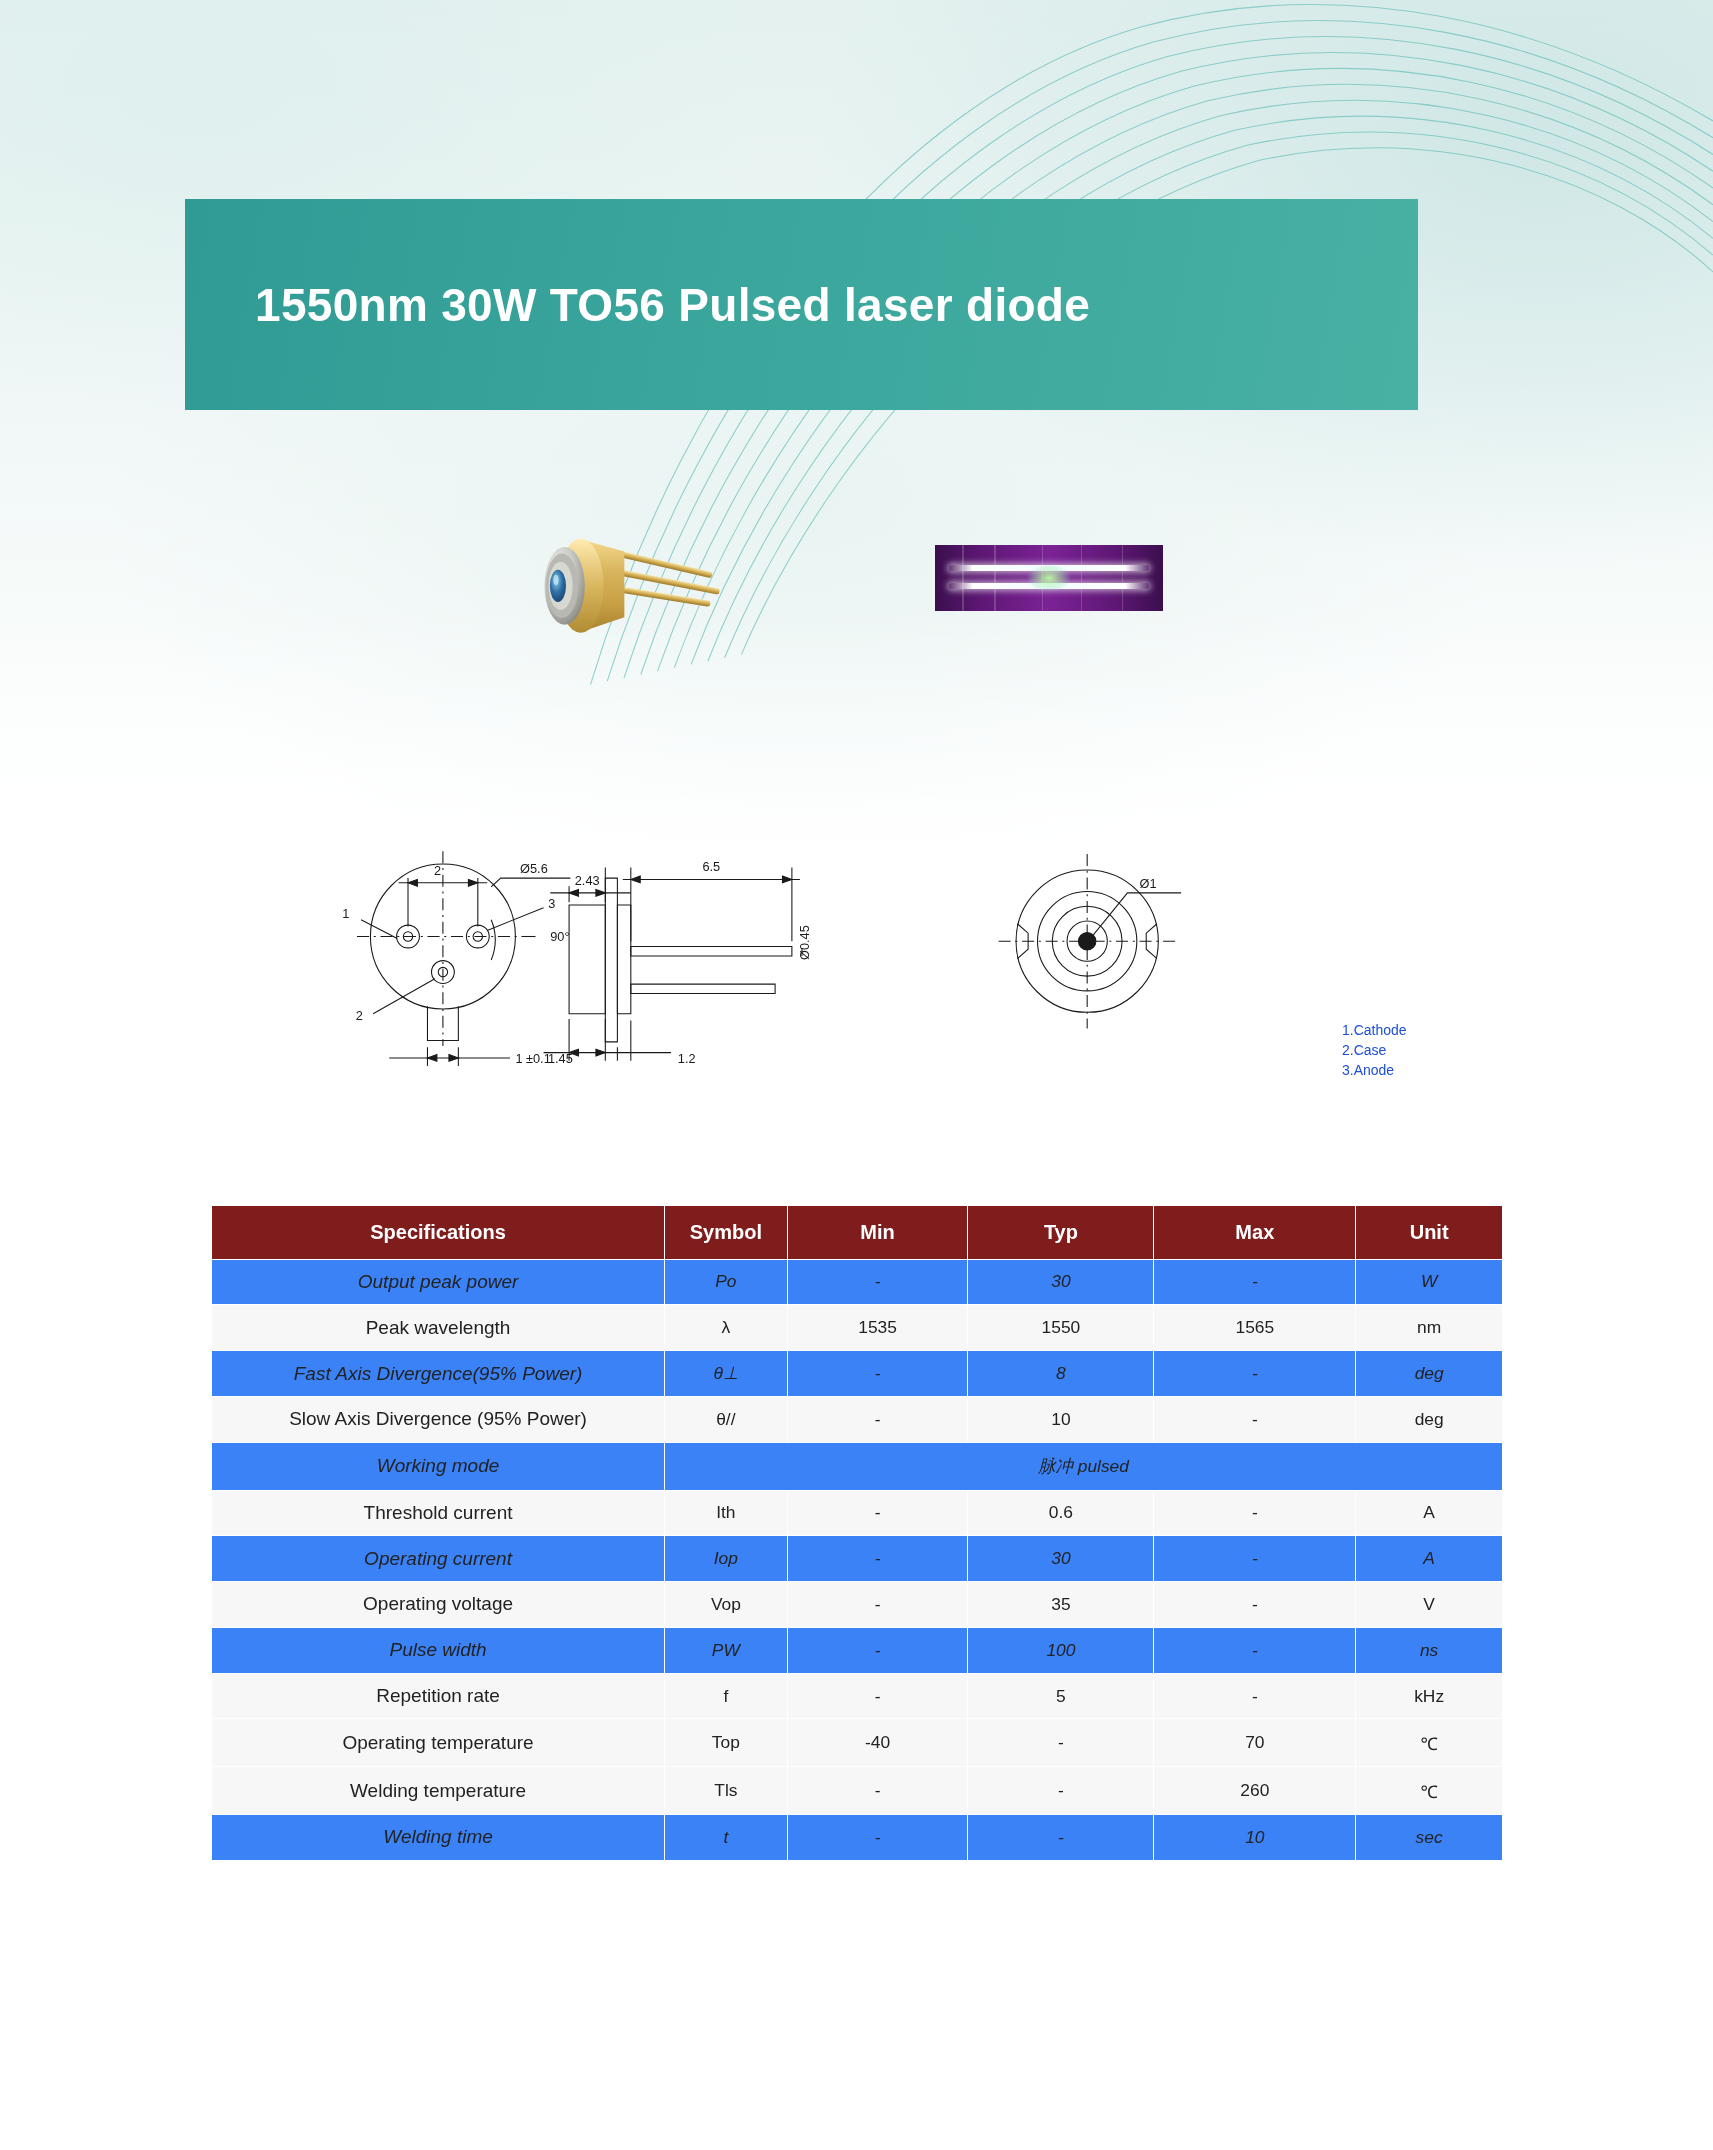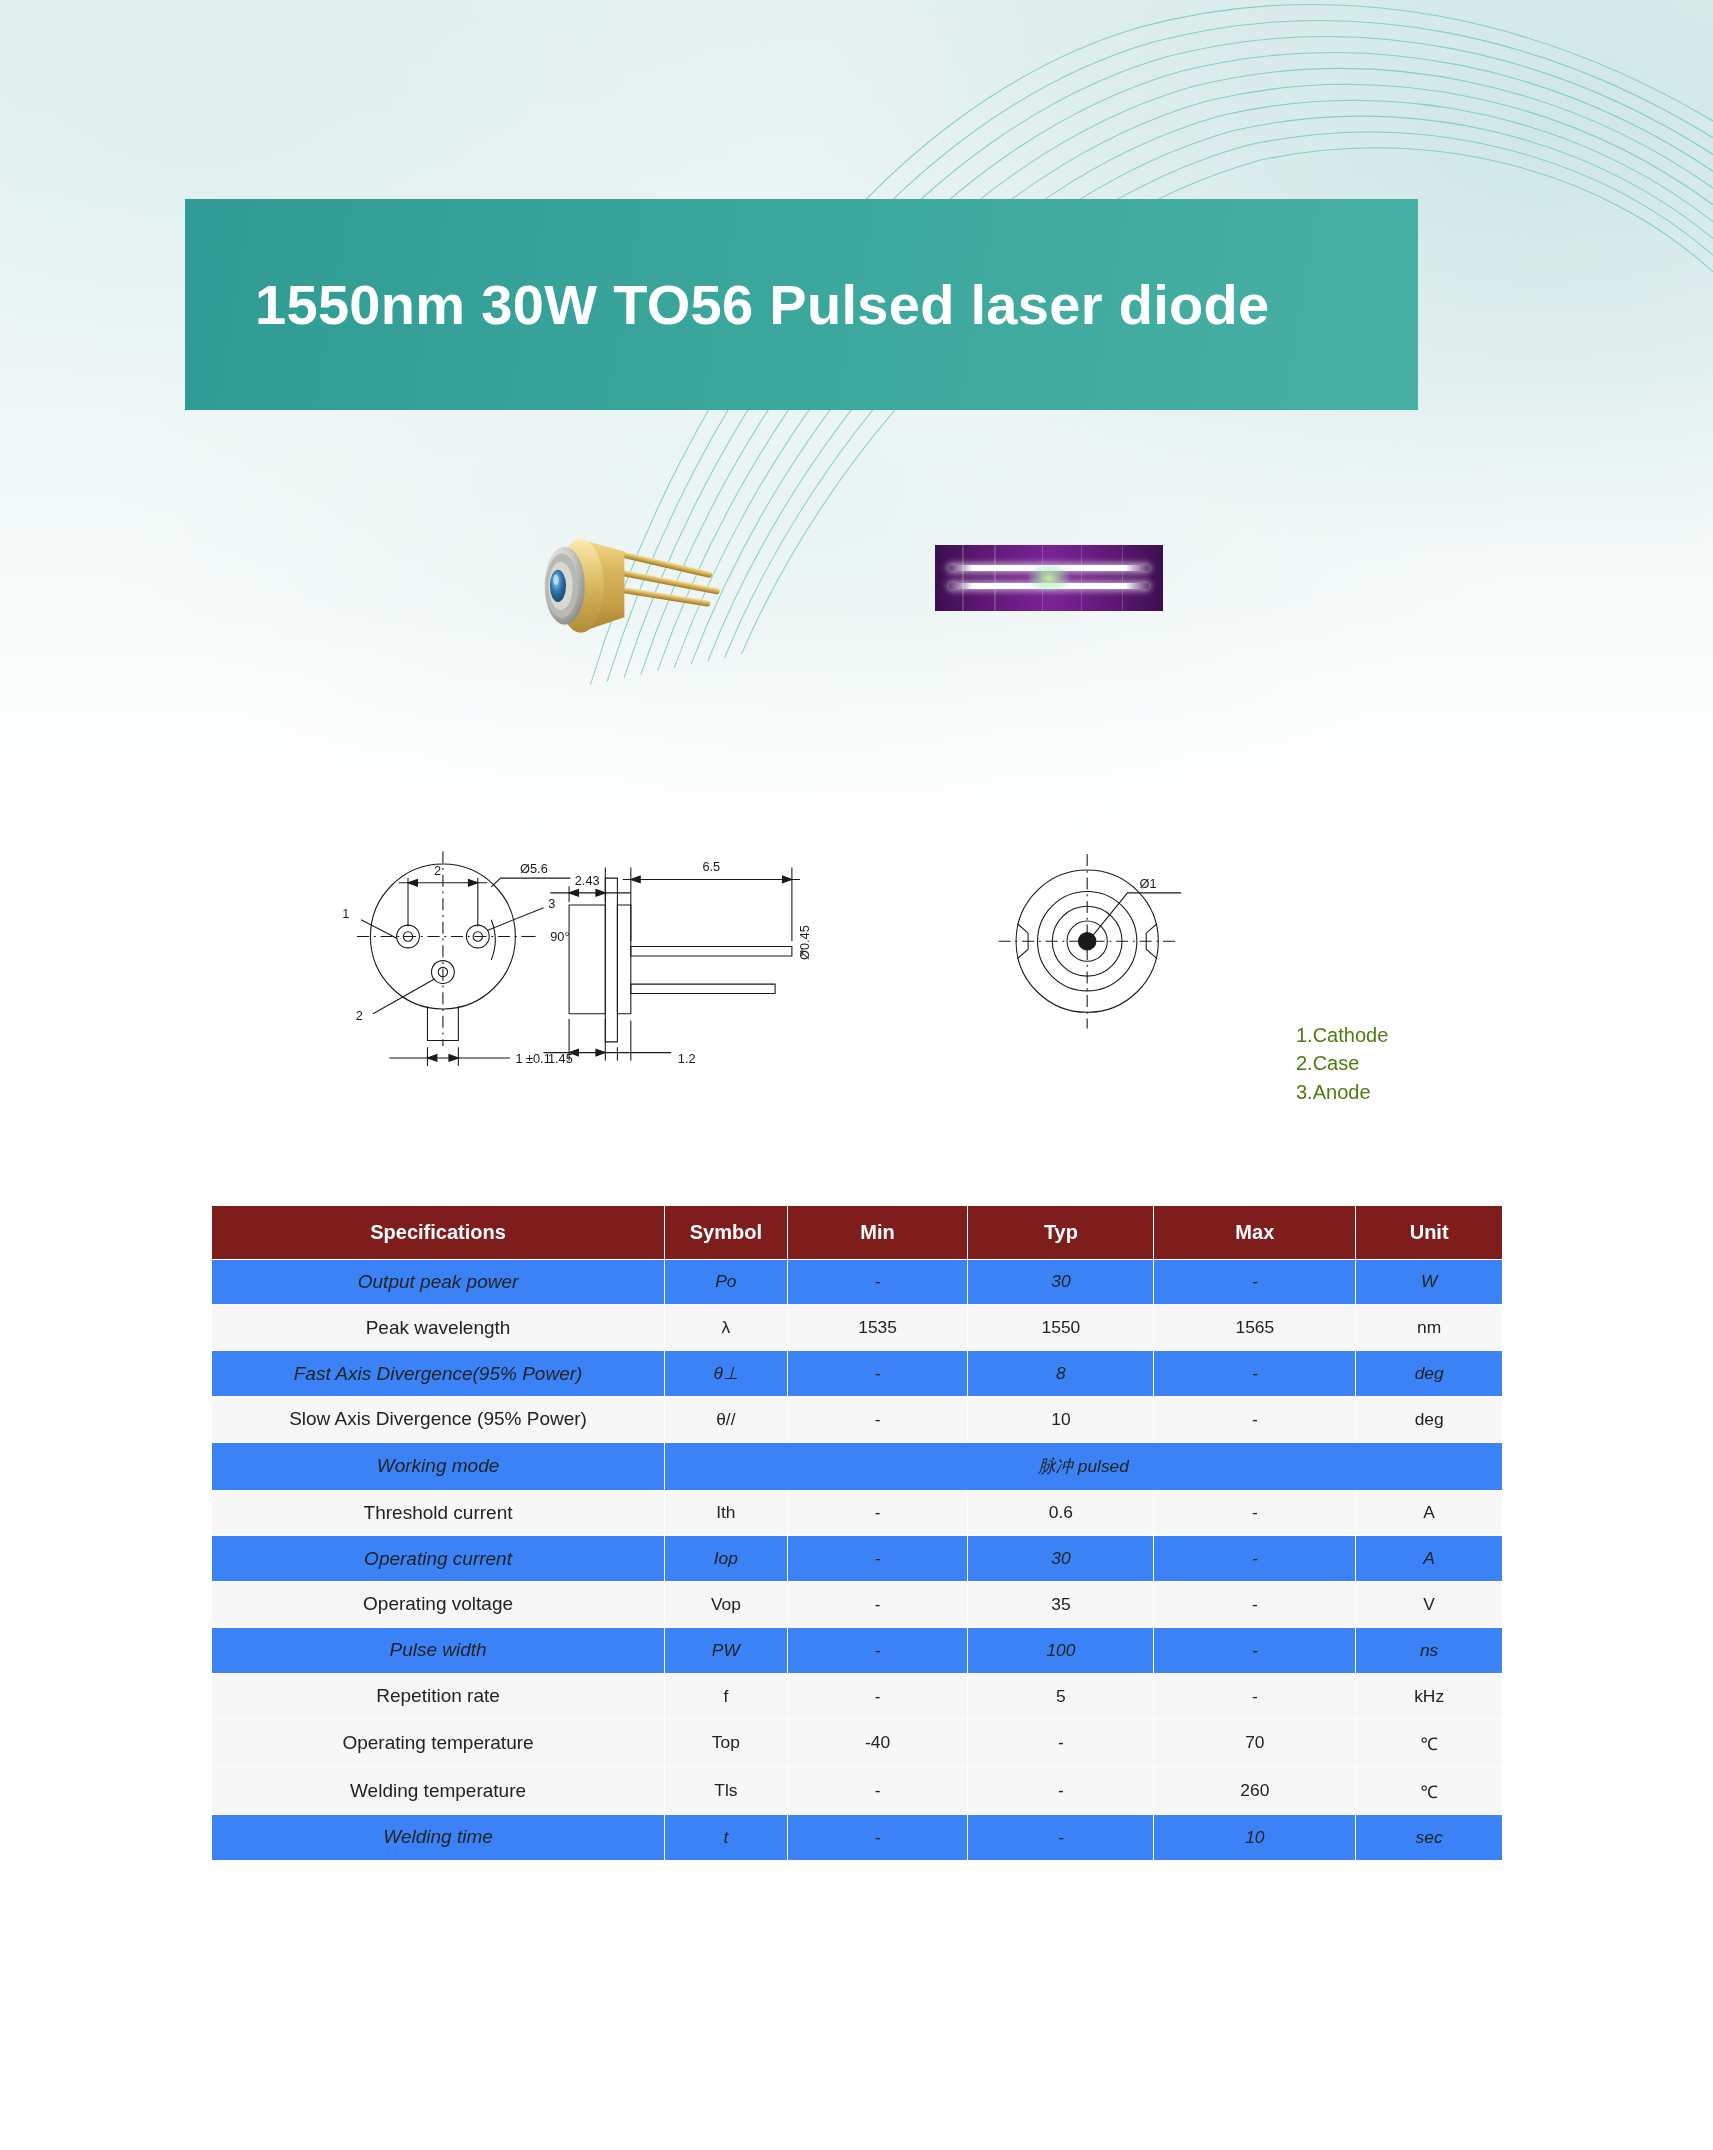--- a/index.html
+++ b/index.html
@@ -47,21 +47,21 @@
     top: 199px;
     width: 1233px;
     height: 211px;
     background: linear-gradient(100deg, #2f9b94 0%, #3aa69c 45%, #49b0a4 100%);
     z-index: 3;
     display: flex;
     align-items: center;
   }
   #title-text {
     color: #ffffff;
-    font-size: 56px;
+    font-size: 46px;
     font-weight: bold;
     letter-spacing: 0.3px;
     margin-left: 70px;
   }
 
   
   #photo-diode {
     position: absolute;
     left: 480px;
     top: 510px;
@@ -108,26 +108,26 @@
   #drawing {
     position: absolute;
     left: 255px;
     top: 792px;
     width: 1208px;
     height: 289px;
     z-index: 4;
   }
   #pin-legend {
     position: absolute;
-    left: 1296px;
+    left: 1342px;
     top: 1021px;
     z-index: 5;
-    font-size: 20px;
+    font-size: 14px;
     line-height: 1.42;
-    color: #4d7c0f;
+    color: #1d4ed8;
   }
 
   
   #spec-table {
     position: absolute;
     left: 211px;
     top: 1205px;
     width: 1292px;
     border-collapse: collapse;
     z-index: 5;

